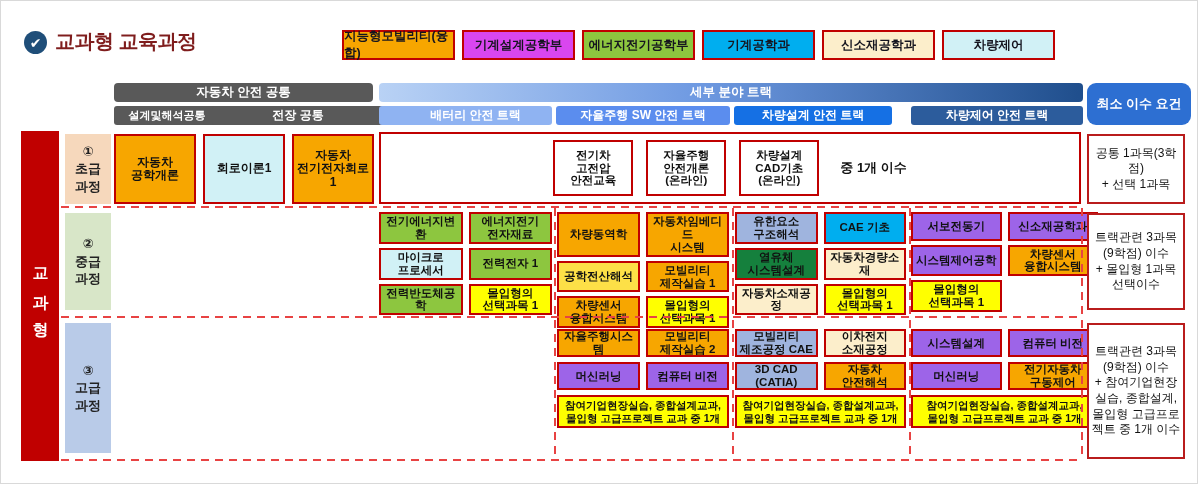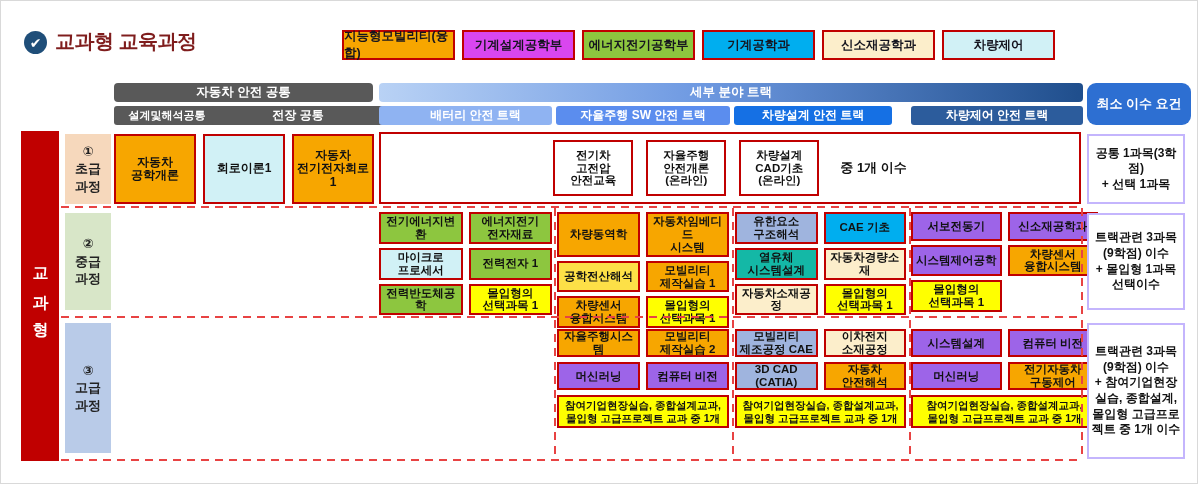--- a/index.html
+++ b/index.html
@@ -58,23 +58,23 @@
   .grid { position:absolute; display:grid; grid-template-columns:1fr 1fr; }
   .mid { top:211px; height:100px; grid-template-rows:repeat(3,1fr); gap:4px 6px; }
   .adv { top:328px; grid-template-rows:28px 28px 33px; gap:5px 6px; }
   .g-bat { left:378px; width:173px; }
   .g-aut { left:556px; width:172px; }
   .g-des { left:734px; width:171px; }
   .g-con { left:910px; width:187px; }
   .cb.wide { grid-column:1 / -1; font-size:10.5px; line-height:1.2; }
 
   
-  .req { position:absolute; left:1086px; width:98px; border:2px solid #c4b5fd; background:#fff;
+  .req { position:absolute; left:1086px; width:98px; border:2px solid #b91c1c; background:#fff;
     display:flex; align-items:center; justify-content:center; text-align:center;
-    font-size:12px; font-weight:700; color:#111; line-height:1.3; white-space:pre-line; padding:2px; }
+    font-size:12px; font-weight:400; color:#111; line-height:1.3; white-space:pre-line; padding:2px; }
   .req1 { top:133px; height:70px; }
   .req2 { top:212px; height:97px; }
   .req3 { top:322px; height:136px; }
 
   
   .hdash { position:absolute; left:60px; width:1022px; height:2px;
     background:repeating-linear-gradient(90deg,#e84343 0 8px,transparent 8px 14px); }
   .vdash { position:absolute; top:207px; height:251px; width:2px;
     background:repeating-linear-gradient(180deg,#e84343 0 8px,transparent 8px 14px); }
 </style>
@@ -165,21 +165,21 @@
 제작실습 1</div>
     <div class="cb" style="background: rgb(247, 166, 0);">차량센서
 융합시스템</div>
     <div class="cb" style="background: rgb(255, 255, 0);">몰입형의
 선택과목 1</div>
   </div>
   <div class="grid mid g-des">
     <div class="cb" style="background: rgb(159, 180, 222);">유한요소
 구조해석</div>
     <div class="cb" style="background: rgb(0, 174, 239);">CAE 기초</div>
-    <div class="cb" style="background: #14b8a6;">열유체
+    <div class="cb" style="background: #15803d;">열유체
 시스템설계</div>
     <div class="cb" style="background: rgb(252, 238, 203);">자동차경량소재</div>
     <div class="cb" style="background: rgb(252, 238, 203);">자동차소재공정</div>
     <div class="cb" style="background: rgb(255, 255, 0);">몰입형의
 선택과목 1</div>
   </div>
   <div class="grid mid g-con">
     <div class="cb" style="background: rgb(157, 100, 232);">서보전동기</div>
     <div class="cb" style="background: rgb(157, 100, 232);">신소재공학과</div>
     <div class="cb" style="background: rgb(157, 100, 232);">시스템제어공학</div>

